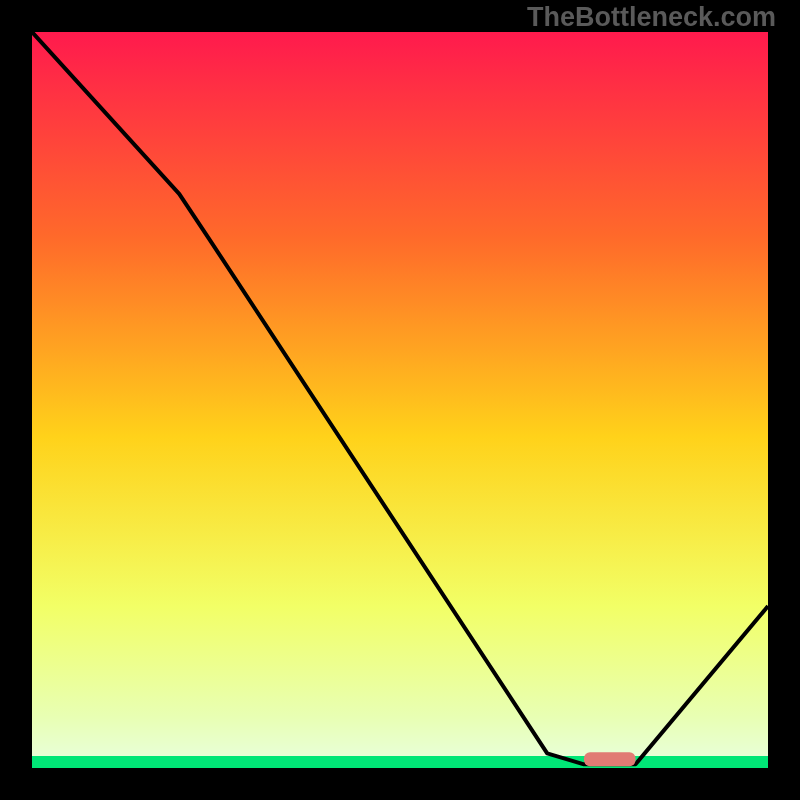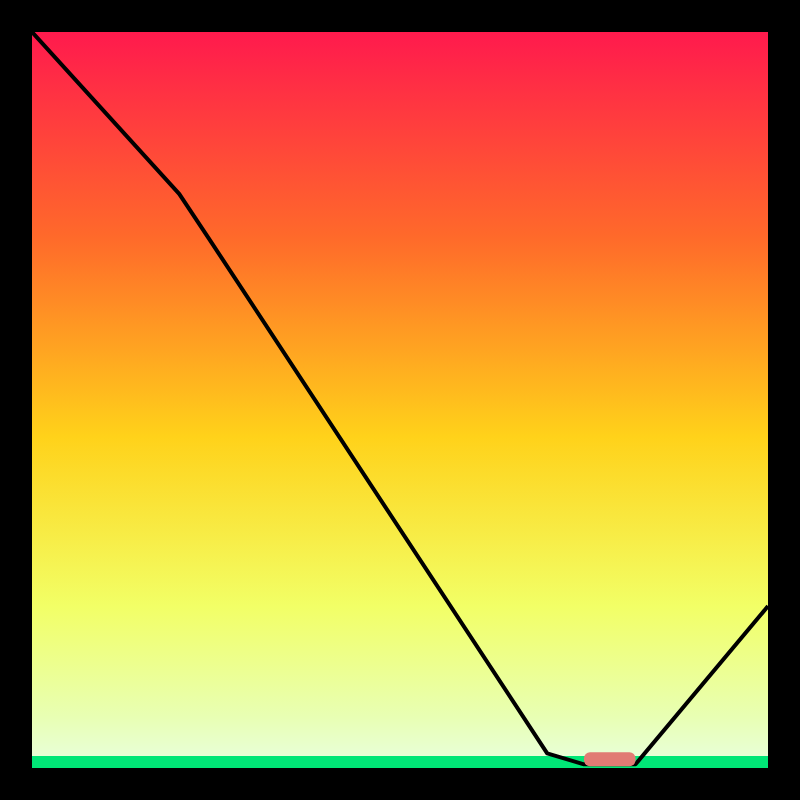--- a/index.html
+++ b/index.html
@@ -36,20 +36,21 @@
     height: 736px;
   }
   svg {
     display: block;
   }
 </style>
 </head>
 <body>
 
 <div class="frame">
+  <span class="watermark">TheBottleneck.com</span>
 
   <div class="plot">
     <svg id="chart-svg" width="736" height="736" viewBox="0 0 736 736">
       <defs>
         <linearGradient id="bg-grad" x1="0" y1="0" x2="0" y2="1">
           <stop id="g0" offset="0%" stop-color="#ff1a4d"></stop>
           <stop id="g1" offset="28%" stop-color="#ff6a2a"></stop>
           <stop id="g2" offset="55%" stop-color="#ffd21a"></stop>
           <stop id="g3" offset="78%" stop-color="#f2ff66"></stop>
           <stop id="g4" offset="93%" stop-color="#e8ffb3"></stop>

